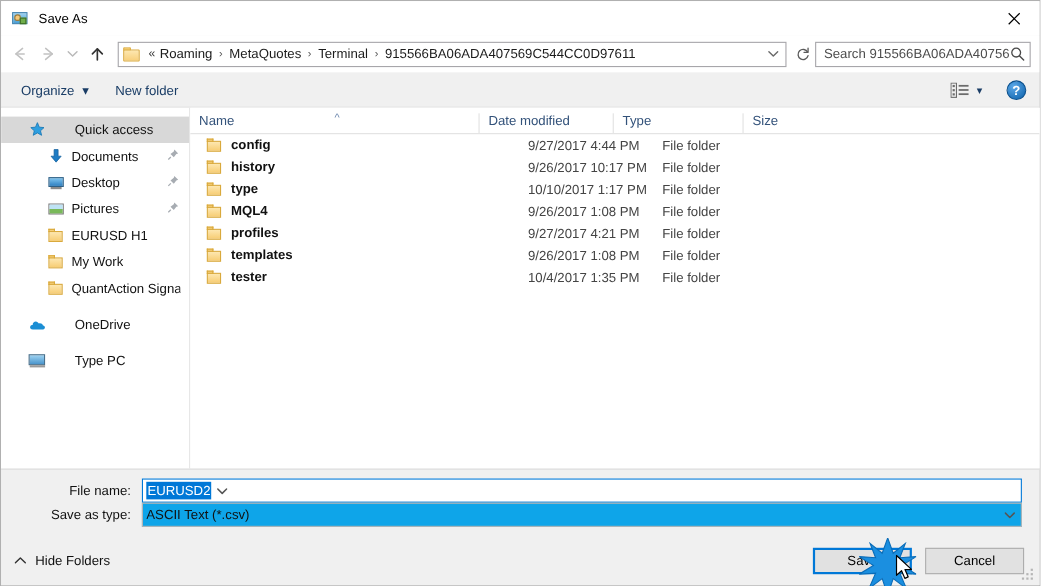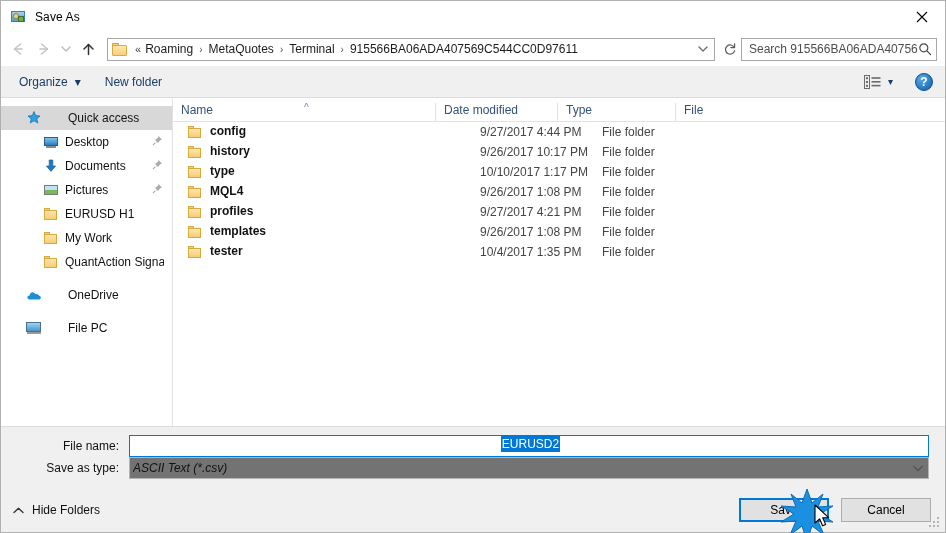--- a/index.html
+++ b/index.html
@@ -206,22 +206,22 @@
   }
   .formrow { display:flex; align-items:center; height:18px; margin-bottom:4px; }
   .formlabel {
     width: 112px; flex:0 0 112px; text-align:right; padding-right:10px;
     font-size:12px; color:#111;
   }
   .combo {
     flex:1; height:22px; display:flex; align-items:center;
     border:1px solid #7a7a7a; background:#fff; padding-left:3px;
   }
-  .combo.focus { border:1px solid #0078d7;flex-direction:column; }
-  .combo.disabled { background:#737373; border:1px solid #b5b5b5;font-style:italic; }
+  .combo.focus { border:1px solid #0078d7; }
+  .combo.disabled { background:#0ea5e9; border:1px solid #b5b5b5; }
   .combo .val { font-size:12px; color:#111; flex:1; white-space:nowrap; overflow:hidden; }
   .combo .val.selected { background:#0078d7; color:#fff; padding: 1px 1px; display:inline-block; flex:0 0 auto; }
   .combo .arrow { width:20px; display:flex; align-items:center; justify-content:center; flex:0 0 20px; }
 
   
   .footer {
     flex:0 0 44px; background:#f0f0f0; display:flex; align-items:center;
     padding: 0 14px 0 12px; position:relative;
   }
   .hide-folders { display:flex; align-items:center; font-size:12px; color:#111; cursor:default; }
@@ -356,52 +356,52 @@
 
     <div class="sidebar">
 
       <div class="side-item lvl0 selected">
         <span class="side-ico">
           <svg width="16" height="16" viewBox="0 0 16 16">
               <path d="M8 1.5 L9.7 5.6 L14 6 L10.8 8.9 L11.8 13 L8 10.8 L4.2 13 L5.2 8.9 L2 6 L6.3 5.6 Z" fill="#2e9fe0" stroke="#1b79b5" stroke-width=".8"></path>
             </svg>
         </span>
         <span class="label">Quick access</span>
+      </div>
+
+      <div class="side-item lvl1">
+        <span class="side-ico">
+          <svg width="16" height="16" viewBox="0 0 16 16">
+              <path d="M6.2 2 L9.8 2 L9.8 8 L12.6 8 L8 13.4 L3.4 8 L6.2 8 Z" fill="#1e7cc4" stroke="#15629e" stroke-width=".7"></path>
+            </svg>
+        </span>
+        <span class="label">Documents</span>
+        <span class="pin">
+          <svg width="11" height="11" viewBox="0 0 11 11">
+              <path d="M6.5 1 L10 4.5 L8.3 5 L6 8 L3 5 L6 2.7 Z" fill="#8a9199"></path>
+              <path d="M3.3 7.7 L1 10" stroke="#8a9199" stroke-width="1.1"></path>
+            </svg>
+        </span>
       </div>
 
       <div class="side-item lvl1">
         <span class="side-ico ico-monitor">
             <i class="scr"></i>
             <i class="base"></i>
           </span>
         <span class="label">Desktop</span>
         <span class="pin">
           <svg width="11" height="11" viewBox="0 0 11 11">
               <path d="M6.5 1 L10 4.5 L8.3 5 L6 8 L3 5 L6 2.7 Z" fill="#8a9199"></path>
               <path d="M3.3 7.7 L1 10" stroke="#8a9199" stroke-width="1.1"></path>
             </svg>
         </span>
       </div>
 
       <div class="side-item lvl1">
-        <span class="side-ico">
-          <svg width="16" height="16" viewBox="0 0 16 16">
-              <path d="M6.2 2 L9.8 2 L9.8 8 L12.6 8 L8 13.4 L3.4 8 L6.2 8 Z" fill="#1e7cc4" stroke="#15629e" stroke-width=".7"></path>
-            </svg>
-        </span>
-        <span class="label">Documents</span>
-        <span class="pin">
-          <svg width="11" height="11" viewBox="0 0 11 11">
-              <path d="M6.5 1 L10 4.5 L8.3 5 L6 8 L3 5 L6 2.7 Z" fill="#8a9199"></path>
-              <path d="M3.3 7.7 L1 10" stroke="#8a9199" stroke-width="1.1"></path>
-            </svg>
-        </span>
-      </div>
-
-      <div class="side-item lvl1">
         <span class="side-ico ico-pic">
             <i class="fr"></i>
             <i class="sky"></i>
           </span>
         <span class="label">Pictures</span>
         <span class="pin">
           <svg width="11" height="11" viewBox="0 0 11 11">
               <path d="M6.5 1 L10 4.5 L8.3 5 L6 8 L3 5 L6 2.7 Z" fill="#8a9199"></path>
               <path d="M3.3 7.7 L1 10" stroke="#8a9199" stroke-width="1.1"></path>
             </svg>
@@ -439,40 +439,40 @@
         </span>
         <span class="label">OneDrive</span>
       </div>
 
       <div class="gap"></div>
       <div class="side-item lvl0">
         <span class="side-ico ico-thispc">
             <i class="scr"></i>
             <i class="base"></i>
           </span>
-        <span class="label">File PC</span>
+        <span class="label">Type PC</span>
       </div>
 
       <div class="gap"></div>
     </div>
 
     <div class="filelist">
       <div class="col-head">
         <div class="col col-name">
           <span>Name</span>
           <span class="sort-arrow">^</span>
         </div>
         <div class="col col-date">
           <span>Date modified</span>
         </div>
         <div class="col col-type">
           <span>Type</span>
         </div>
         <div class="col col-size">
-          <span>File</span>
+          <span>Size</span>
         </div>
       </div>
 
       <div class="rows">
         <div class="row">
           <div class="cell cell-name">
             <span class="ico-folder">
                 <i class="tab"></i>
                 <i class="body"></i>
               </span>

